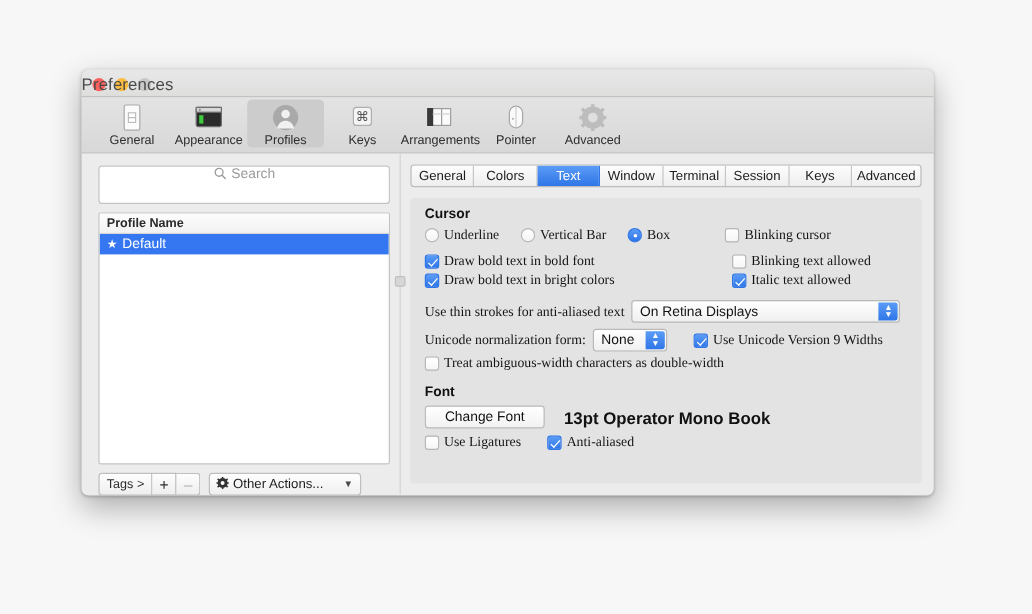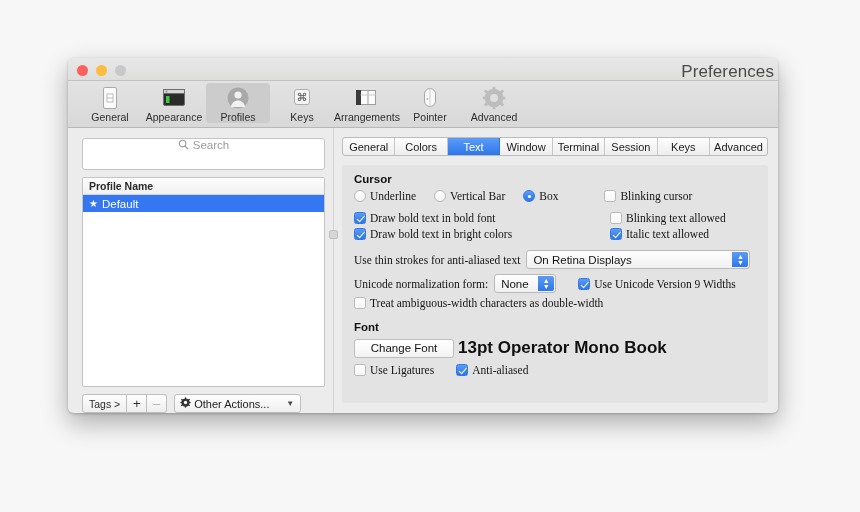--- a/index.html
+++ b/index.html
@@ -30,23 +30,23 @@
     border-bottom: 1px solid #c3c2c3;
   }
   .traffic {
     position: absolute; top: 7px;
     width: 11px; height: 11px; border-radius: 50%;
   }
   .traffic.close  { left: 9px;  background: #fc625d; }
   .traffic.min    { left: 28px; background: #fdbc40; }
   .traffic.zoom   { left: 47px; background: #c8c8c8; }
   #window-title {
-    position: absolute; left: 0; right: 4px; top: 4px;
-    text-align: right;
-    font-size: 17px; color: #4a4a4a;
+    position: absolute; left: 0; right: 16px; top: 4px;
+    text-align: left;
+    font-size: 14px; color: #4a4a4a;
     letter-spacing: 0.1px;
   }
 
   
   #toolbar {
     height: 47px;
     background: linear-gradient(#e4e3e4, #d9d8d9);
     border-bottom: 1px solid #b9b8b9;
     display: flex;
     align-items: flex-start;
@@ -274,21 +274,21 @@
 
   .pushbtn {
     height: 19px; width: 100px;
     background: linear-gradient(#ffffff,#f2f2f2);
     border: 1px solid #bdbdbd;
     border-radius: 3px;
     display: flex; align-items: center; justify-content: center;
     font-size: 11.5px; color: #131313;
     cursor: default;
   }
-  .font-desc { font-size: 17px; color: #111; font-weight: bold; margin-left: 4px; }
+  .font-desc { font-size: 14px; color: #111; font-weight: bold; margin-left: 16px; }
 
   .colwrap { display: flex; }
   .col-left { width: 240px; }
   .hgap { width: 16px; }
 </style>
 </head>
 <body>
 
 <div id="window">
 

